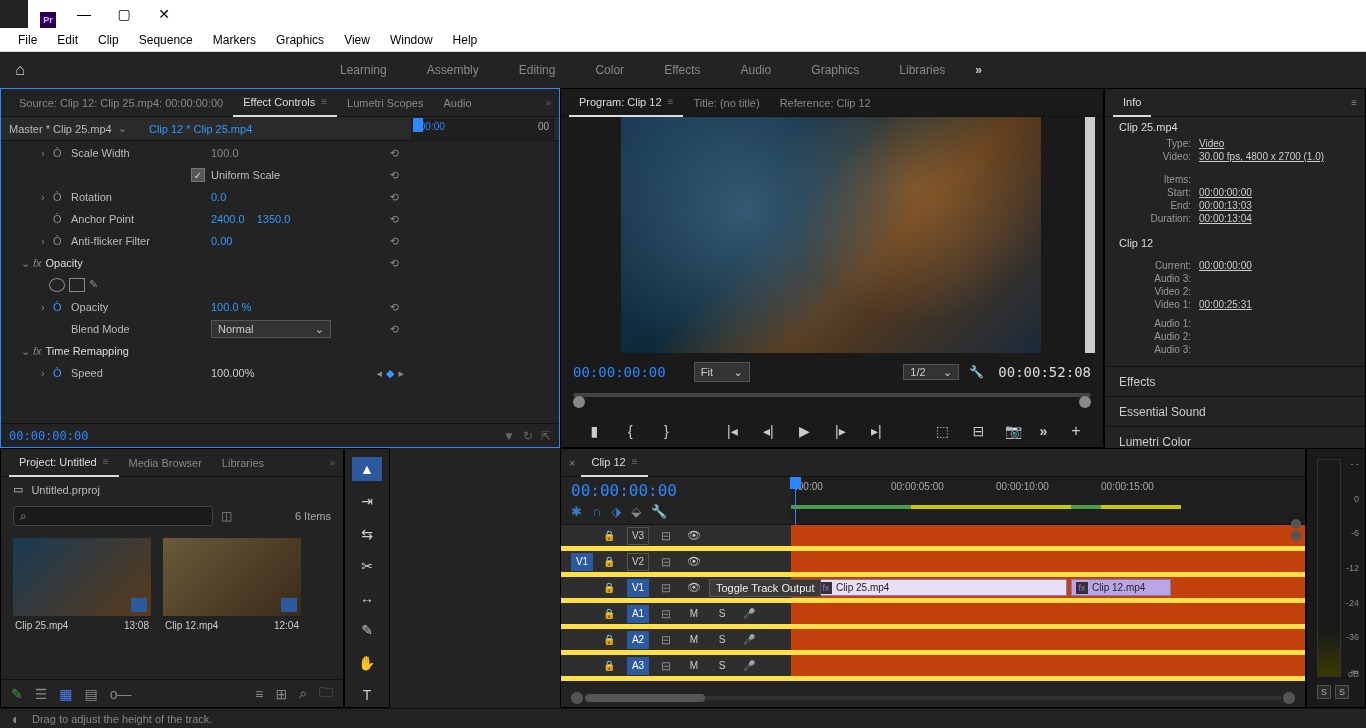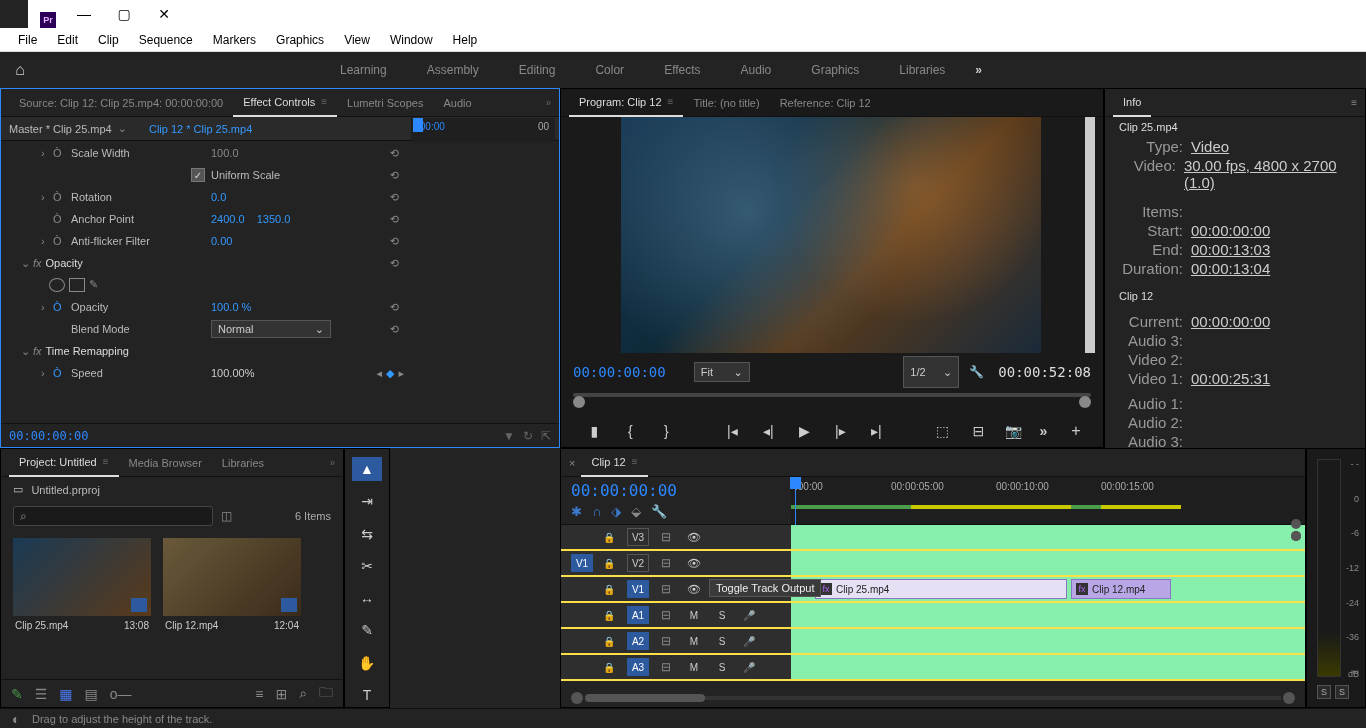--- a/index.html
+++ b/index.html
@@ -62,35 +62,35 @@
 
 
 .program { background: #1a1a1a; }
 .prog-video { position: absolute; top: 28px; left: 60px; width: 420px; height: 236px; background: linear-gradient(135deg, #1a3a55, #0d2a3a 40%, #5a3a1a 60%, #1a2a3a); }
 .prog-video-inner { width: 100%; height: 100%; background: radial-gradient(circle at 30% 40%, rgba(80,120,150,0.6), transparent 50%), radial-gradient(circle at 70% 30%, rgba(180,120,60,0.5), transparent 40%); }
 .prog-scrollbar { position: absolute; top: 28px; right: 8px; width: 10px; height: 236px; background: #ccc; }
 .prog-controls { position: absolute; bottom: 0; left: 0; right: 0; height: 88px; }
 .prog-time-row { height: 26px; display: flex; align-items: center; padding: 0 12px; }
 .prog-time-row .tc { color: #2d88ff; font-family: monospace; font-size: 14px; }
 .prog-time-row .fit-select { background: #333; border: 1px solid #555; color: #ccc; font-size: 11px; height: 20px; width: 56px; margin-left: 28px; display: flex; align-items: center; justify-content: space-between; padding: 0 6px; }
-.prog-time-row .half-select { background: #333; border: 1px solid #555; color: #ccc; font-size: 11px; height: 32px; width: 56px; margin-left: auto; display: flex; align-items: center; justify-content: space-between; padding: 0 6px; }
+.prog-time-row .half-select { background: #333; border: 1px solid #555; color: #ccc; font-size: 11px; height: 16px; width: 56px; margin-left: auto; display: flex; align-items: center; justify-content: space-between; padding: 0 6px; }
 .prog-time-row .wrench { margin-left: 10px; color: #bbb; }
 .prog-time-row .duration { color: #ddd; font-family: monospace; font-size: 14px; margin-left: 14px; }
 .prog-scrub { height: 20px; position: relative; margin: 0 12px; }
 .prog-scrub .bar { height: 4px; background: #444; margin-top: 8px; border-radius: 2px; }
 .prog-scrub .knob { position: absolute; left: 0; top: 3px; width: 12px; height: 12px; border-radius: 50%; background: #888; }
 .prog-scrub .knob.right { left: auto; right: 0; }
 .prog-transport { height: 36px; display: flex; align-items: center; justify-content: center; gap: 14px; color: #ccc; font-size: 14px; }
 .prog-transport .btn { width: 22px; text-align: center; }
 .prog-transport .add { margin-left: 10px; color: #ccc; font-size: 16px; }
 .prog-transport .more { color: #ccc; font-weight: bold; }
 
 
 .info-panel { padding: 0; }
-.info-row { display: flex; padding: 1px 14px; font-size: 15px; }
+.info-row { display: flex; padding: 1px 14px; font-size: 10px; margin-left: 8px; }
 .info-row .k { width: 64px; text-align: right; color: #999; margin-right: 8px; }
 .info-row .v { color: #ccc; text-decoration: underline; }
 .info-title { padding: 4px 14px; color: #ddd; font-size: 11px; }
 .info-section { margin-top: 8px; }
 .info-extra-list { border-top: 1px solid #111; }
 .info-extra { height: 30px; display: flex; align-items: center; padding: 0 14px; color: #ccc; font-size: 12px; border-bottom: 1px solid #111; }
 
 
 .proj { grid-column: 1; grid-row: 2; display: flex; }
 .proj-left { width: 344px; background: #232323; border: 1px solid #000; position: relative; }
@@ -132,31 +132,31 @@
 .tl-ruler { flex: 1; position: relative; background: #1e1e1e; }
 .tl-ruler .tick { position: absolute; top: 4px; font-size: 10px; color: #aaa; }
 .tl-ruler .render-bar { position: absolute; top: 28px; left: 0; right: 0; height: 4px; }
 .tl-ruler .render-bar .seg { position: absolute; top: 0; height: 4px; }
 .tl-ruler .render-bar .yellow { background: #c9c900; }
 .tl-ruler .render-bar .green { background: #4a9e4a; }
 .tl-playhead { position: absolute; top: 0; width: 1px; background: #2d88ff; }
 .tl-playhead .head { position: absolute; top: 0; left: -5px; width: 11px; height: 12px; background: #2d88ff; }
 
 .tl-tracks { position: absolute; top: 76px; left: 0; right: 0; bottom: 20px; }
-.tl-track-row { height: 26px; display: flex; border-bottom: 2px solid #fde047; }
+.tl-track-row { height: 26px; display: flex; border-bottom: 5px solid #fde047; }
 .tl-track-head { width: 230px; display: flex; align-items: center; background: #2e2e2e; gap: 6px; padding-left: 10px; }
 .tl-track-head .tbox { width: 22px; height: 18px; display: flex; align-items: center; justify-content: center; font-size: 10px; color: #ccc; }
 .tl-track-head .tbox.source { background: #2d5a9e; color: #fff; }
 .tl-track-head .tbox.lock::before { content: "🔒"; font-size: 10px; color: #888; }
 .tl-track-head .tbox.target { border: 1px solid #555; }
 .tl-track-head .tbox.target.on { background: #2d5a9e; color: #fff; border: none; }
 .tl-track-head .tbox.eye::before { content: "👁"; font-size: 11px; color: #ccc; }
 .tl-track-head .tbox.mic::before { content: "🎤"; font-size: 10px; color: #666; }
 .tl-track-head .tbox.sym { color: #888; font-size: 12px; }
-.tl-track-body { flex: 1; position: relative; background: #86efac; }
+.tl-track-body { flex: 1; position: relative; background: #c2410c; }
 .clip { position: absolute; top: 2px; bottom: 2px; background: #b9a6e6; border: 1px solid #8876c0; font-size: 10px; color: #222; padding: 2px 4px; display: flex; align-items: center; gap: 4px; overflow: hidden; }
 .clip .fx-badge { background: #333; color: #a6e; font-size: 9px; width: 12px; height: 12px; display: flex; align-items: center; justify-content: center; }
 .clip.light { background: #e6e0f5; }
 .tooltip { position: absolute; background: #3a3a3a; color: #eee; font-size: 11px; padding: 2px 6px; border: 1px solid #555; z-index: 10; }
 .tl-scroll-h { position: absolute; bottom: 4px; left: 10px; right: 10px; height: 10px; }
 .tl-scroll-h .knob { position: absolute; width: 12px; height: 12px; border-radius: 50%; background: #555; top: -1px; }
 .tl-scroll-h .bar { position: absolute; left: 14px; right: 14px; top: 3px; height: 4px; background: #333; }
 .tl-scroll-h .thumb { position: absolute; left: 14px; width: 120px; top: 1px; height: 8px; background: #555; border-radius: 4px; }
 .tl-vscroll-knob { position: absolute; width: 10px; height: 10px; border-radius: 50%; background: #555; }
 

